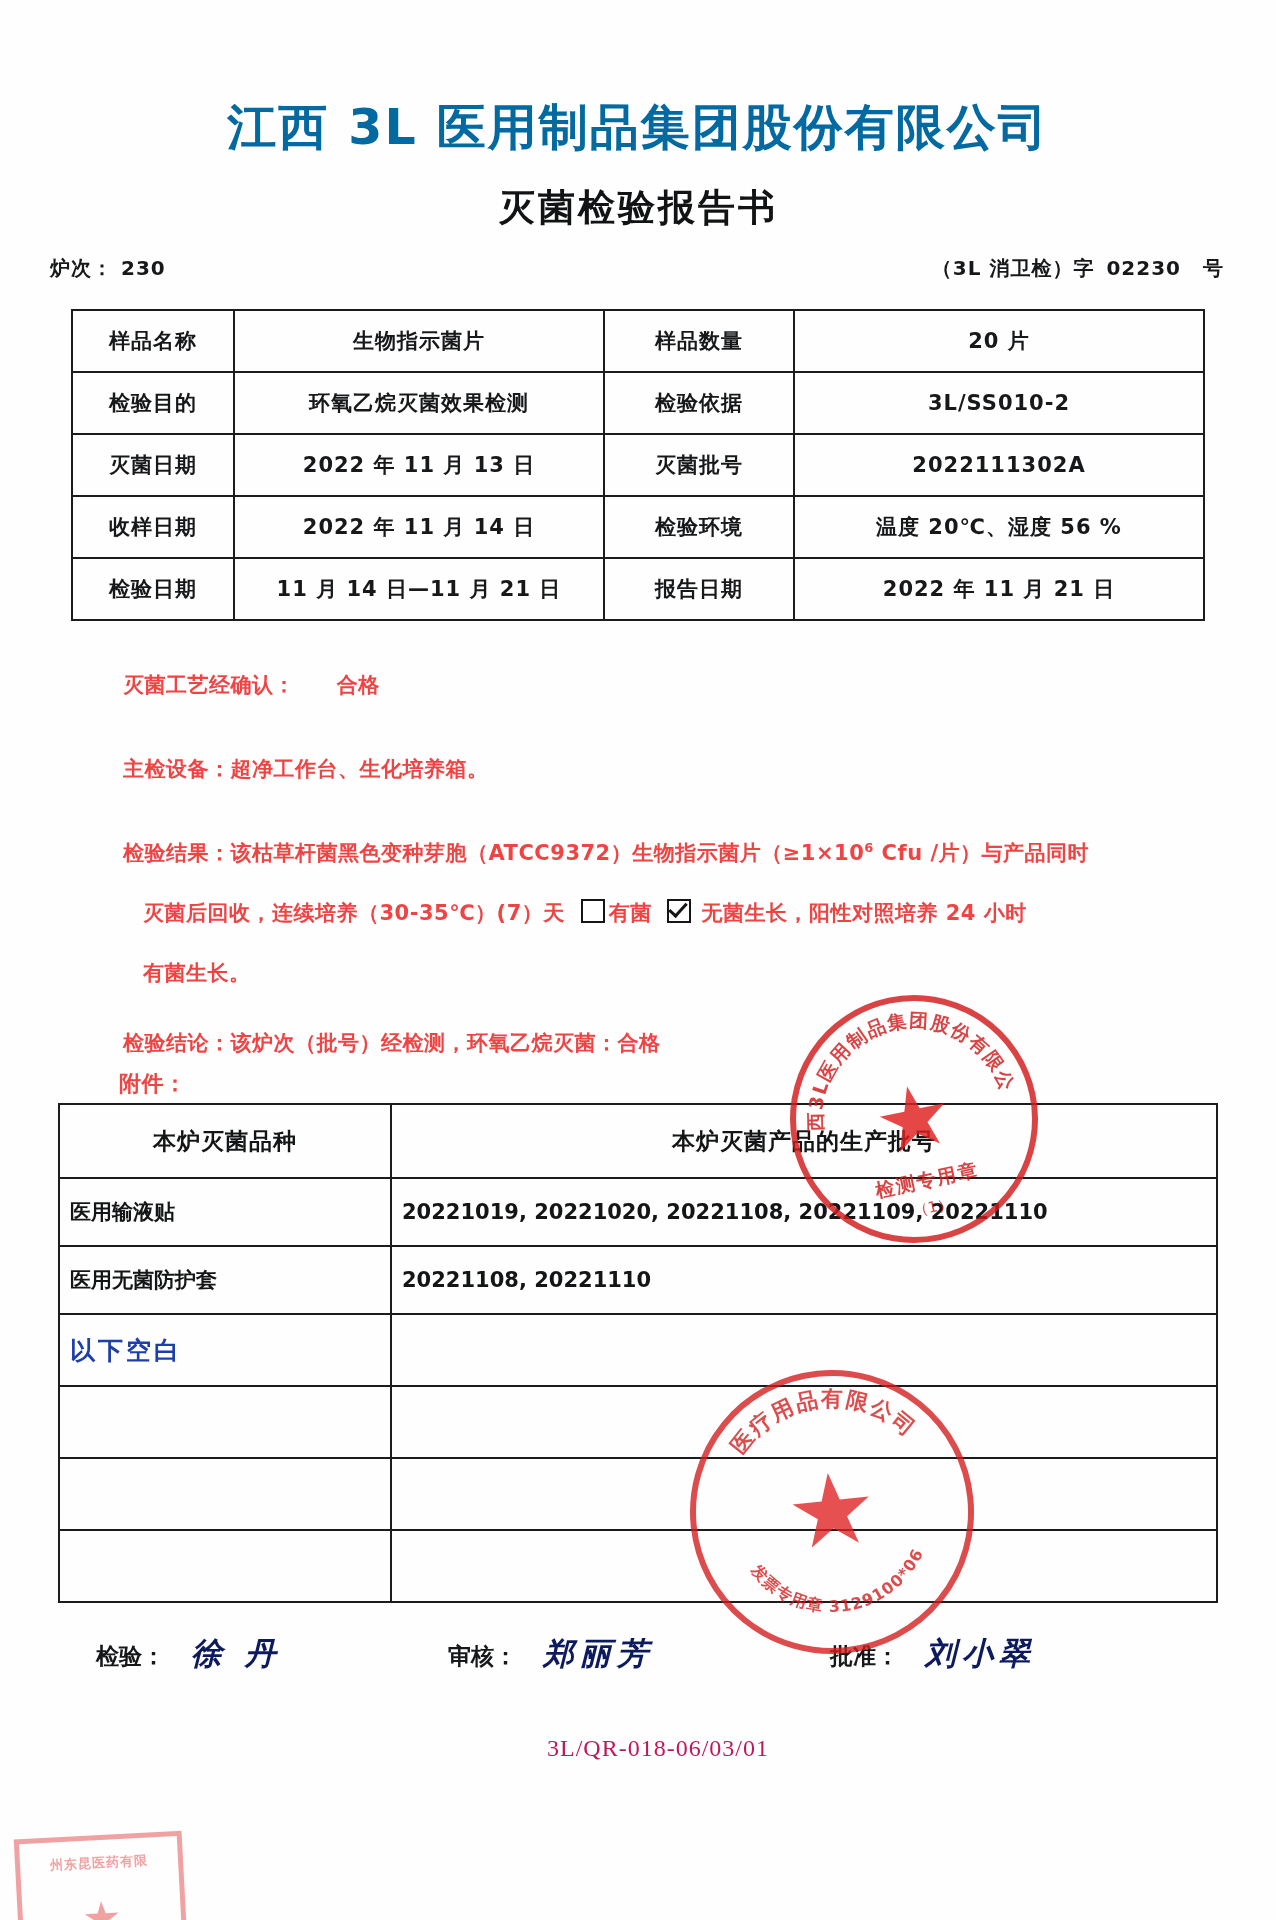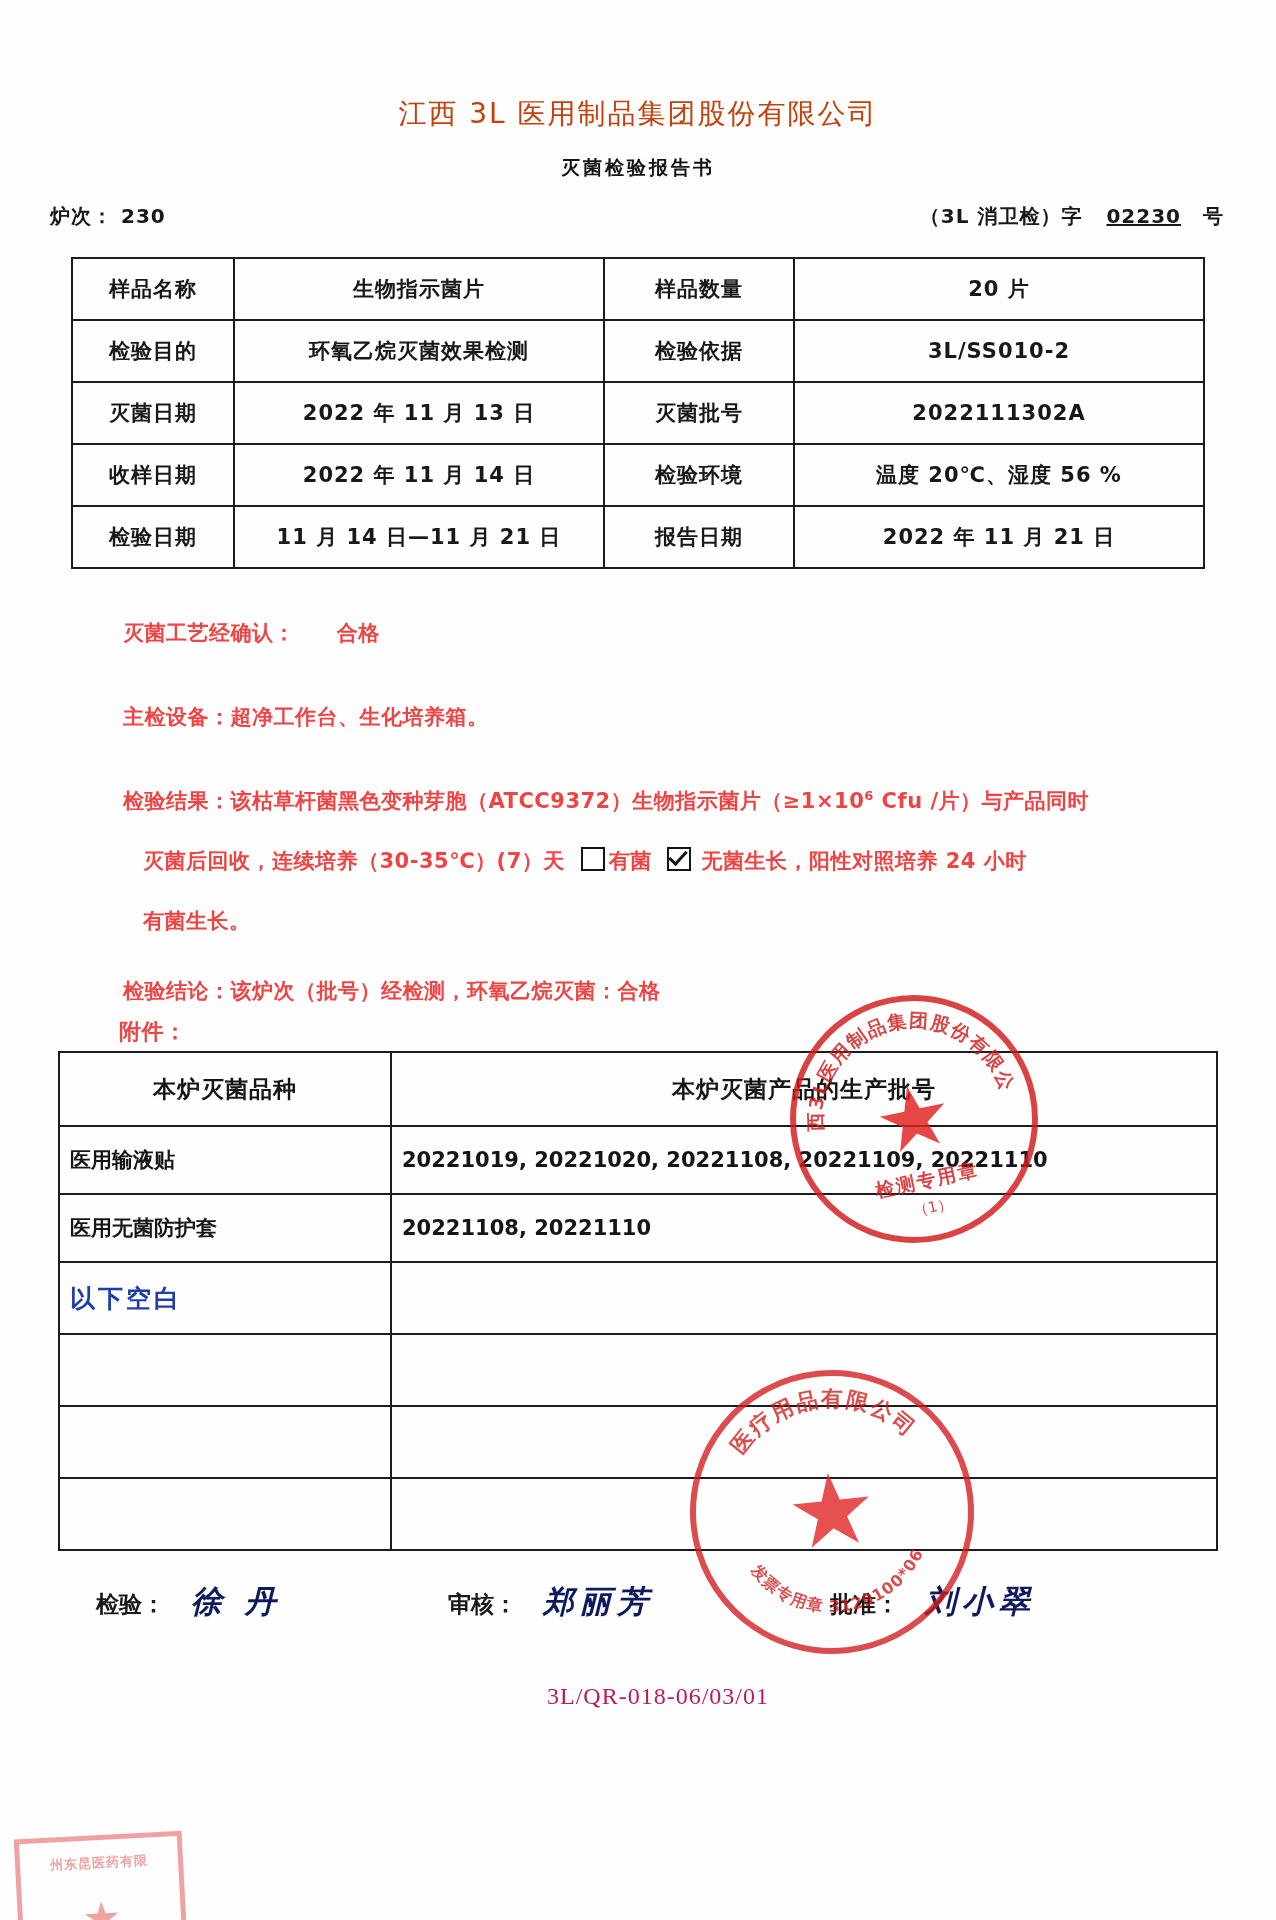--- a/index.html
+++ b/index.html
@@ -10,31 +10,31 @@
     color:#17181a;
     position:relative;
     overflow:hidden;
   }
   .page{position:relative;width:1276px;height:1920px;box-sizing:border-box;}
 
   
   .company-title{
     text-align:center;
     font-family:"DejaVu Sans","Liberation Sans",sans-serif;
-    font-weight:normal;
-    font-size:28px;
+    font-weight:bold;
+    font-size:49px;
     letter-spacing:2px;
     margin-top:95px;
-    color:#c2410c;
+    color:#0369a1;
   }
   .report-title{
     text-align:center;
     font-family:"DejaVu Sans","Liberation Sans",sans-serif;
     font-weight:bold;
-    font-size:19px;
+    font-size:37px;
     letter-spacing:3px;
     margin-top:22px;
     color:#121314;
   }
 
   
   .meta-row{
     position:relative;
     margin-top:22px;
     height:30px;
@@ -265,21 +265,21 @@
   <div class="company-title">江西 3L 医用制品集团股份有限公司</div>
   <div class="report-title">灭菌检验报告书</div>
 
   <div class="meta-row">
     <span class="meta-left">
       <span>炉次：</span>
       <span style="">230</span>
     </span>
     <span class="meta-right">
       <span>（3L 消卫检）字</span>
-      <span style="margin-left:16px;text-decoration:underline;">02230</span>
+      <span style="margin-left:4px;">02230</span>
       <span style="margin-left:14px;">号</span>
     </span>
   </div>
 
   <table class="main-table">
     <tbody>
       <tr>
         <td class="lbl">样品名称</td>
         <td class="val1 spaced">生物指示菌片</td>
         <td class="lbl2">样品数量</td>

